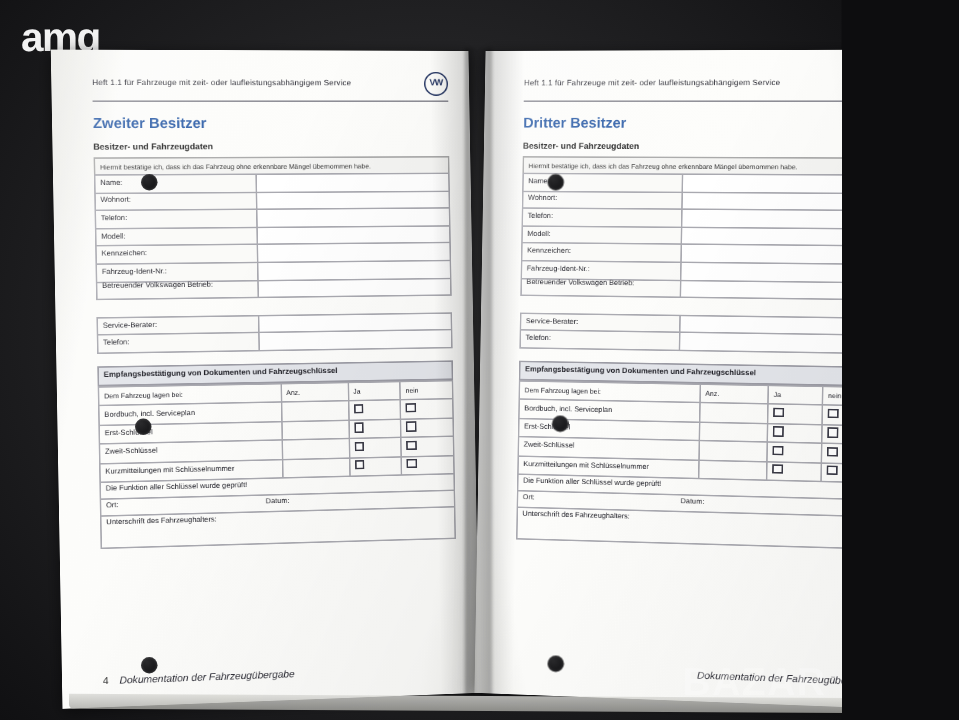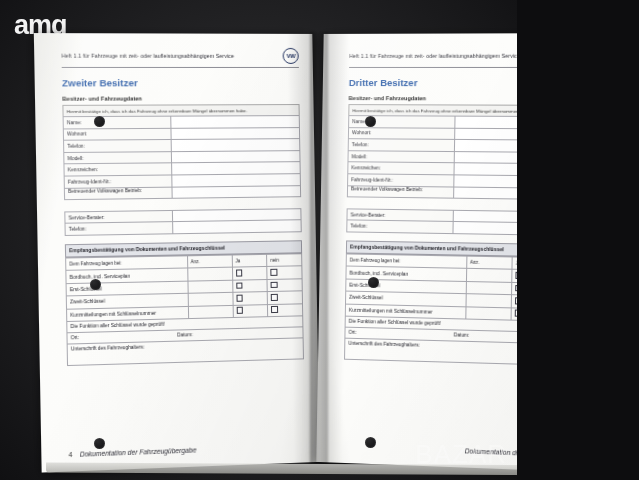--- a/index.html
+++ b/index.html
@@ -1,27 +1,27 @@
 <!DOCTYPE html>
 <html><head>
 <meta charset="utf-8">
 <style>
   html,body{margin:0;padding:0;}
   body{
     width:639px;height:480px;overflow:hidden;
     background:#0d0d0f;
     font-family:"Liberation Sans", sans-serif;
   }
-  .scene{position:relative;width:517px;height:480px;overflow:hidden;
+  .scene{position:relative;width:561px;height:480px;overflow:hidden;
     background:radial-gradient(ellipse at 50% 45%, #3a3a3c 0%, #242426 45%, #101012 100%);}
 
   
   .wm-amg{position:absolute;left:14px;top:10px;color:#fff;font-size:27px;font-weight:700;letter-spacing:-1px;opacity:.95;}
   
-  .wm-bazar{position:absolute;right:10px;bottom:10px;color:rgba(255,255,255,.28);font-size:26px;font-weight:400;letter-spacing:1px;}
+  .wm-bazar{position:absolute;right:10px;bottom:10px;color:rgba(255,255,255,.28);font-size:26px;font-weight:700;letter-spacing:1px;}
 
   
   .book{position:absolute;left:44px;top:34px;width:556px;height:432px;}
 
   .page{position:absolute;top:0;background:#fbfbf9;box-shadow:0 2px 10px rgba(0,0,0,.55);}
   .page-left{
     left:0;width:272px;height:428px;
     transform:perspective(900px) rotateY(5deg) rotate(-1.0deg);
     transform-origin:right center;
     background:linear-gradient(100deg,#e7e7e3 0%, #fcfcfa 14%, #fdfdfb 88%, #efefec 100%);

